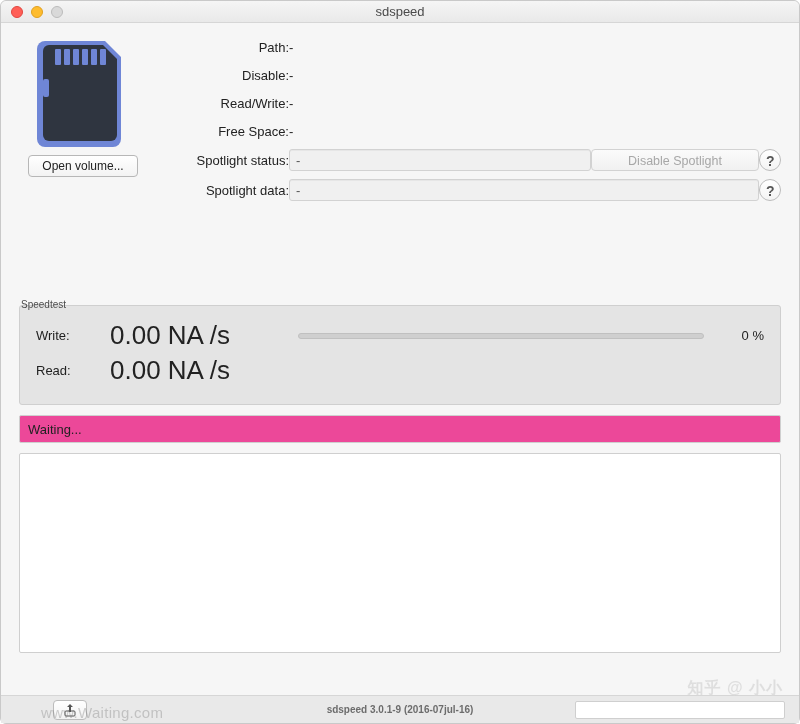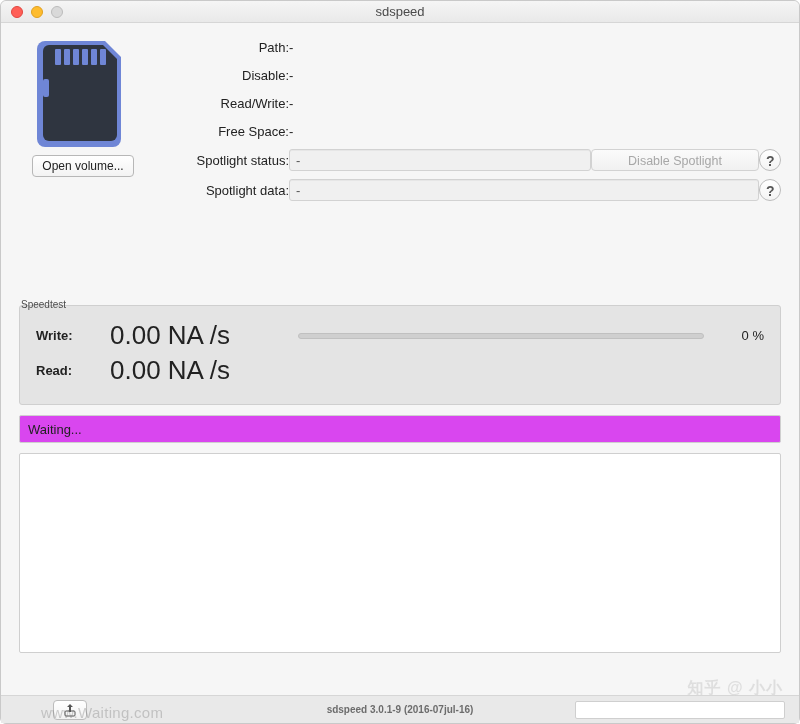--- a/index.html
+++ b/index.html
@@ -55,21 +55,21 @@
   .leftcol {
     width: 128px;
     display: flex; flex-direction: column; align-items: center;
     gap: 8px;
   }
   .sdcard {
     width: 92px; height: 110px;
     margin-top: 4px;
   }
   .openbtn {
-    width: 102px;
+    width: 110px;
     padding: 3px 6px;
     font-size: 12px;
     background: linear-gradient(#ffffff, #f3f3f3);
     border: 1px solid #b7b7b7;
     border-radius: 4px;
     color: #222;
     text-align: center;
   }
 
   .infogrid {
@@ -148,21 +148,20 @@
     padding: 10px 16px 14px 16px;
   }
   .speedrow {
     display: flex; align-items: center; gap: 18px;
     margin: 4px 0;
   }
   .speedrow .slbl {
     width: 56px;
     font-size: 13px;
     color: #222;
-    font-weight: bold;
   }
   .speedrow .big {
     font-size: 26px;
     color: #222;
     min-width: 170px;
   }
   .progress-wrap {
     flex: 1;
     display: flex; align-items: center; gap: 16px;
   }
@@ -180,21 +179,21 @@
     background: #6fa9f0;
     border-radius: 3px;
   }
   .pct {
     width: 44px; text-align: right;
     font-size: 13px;
   }
 
   .statusbox {
     margin-top: 10px;
-    background: #d946ef;
+    background: #ec4899;
     border: 1px solid #cfcfcf;
     border-radius: 2px;
     height: 28px;
     padding: 4px 8px;
     font-size: 13px;
     display: flex; align-items: center;
   }
   .logbox {
     margin-top: 10px;
     background: #ffffff;

